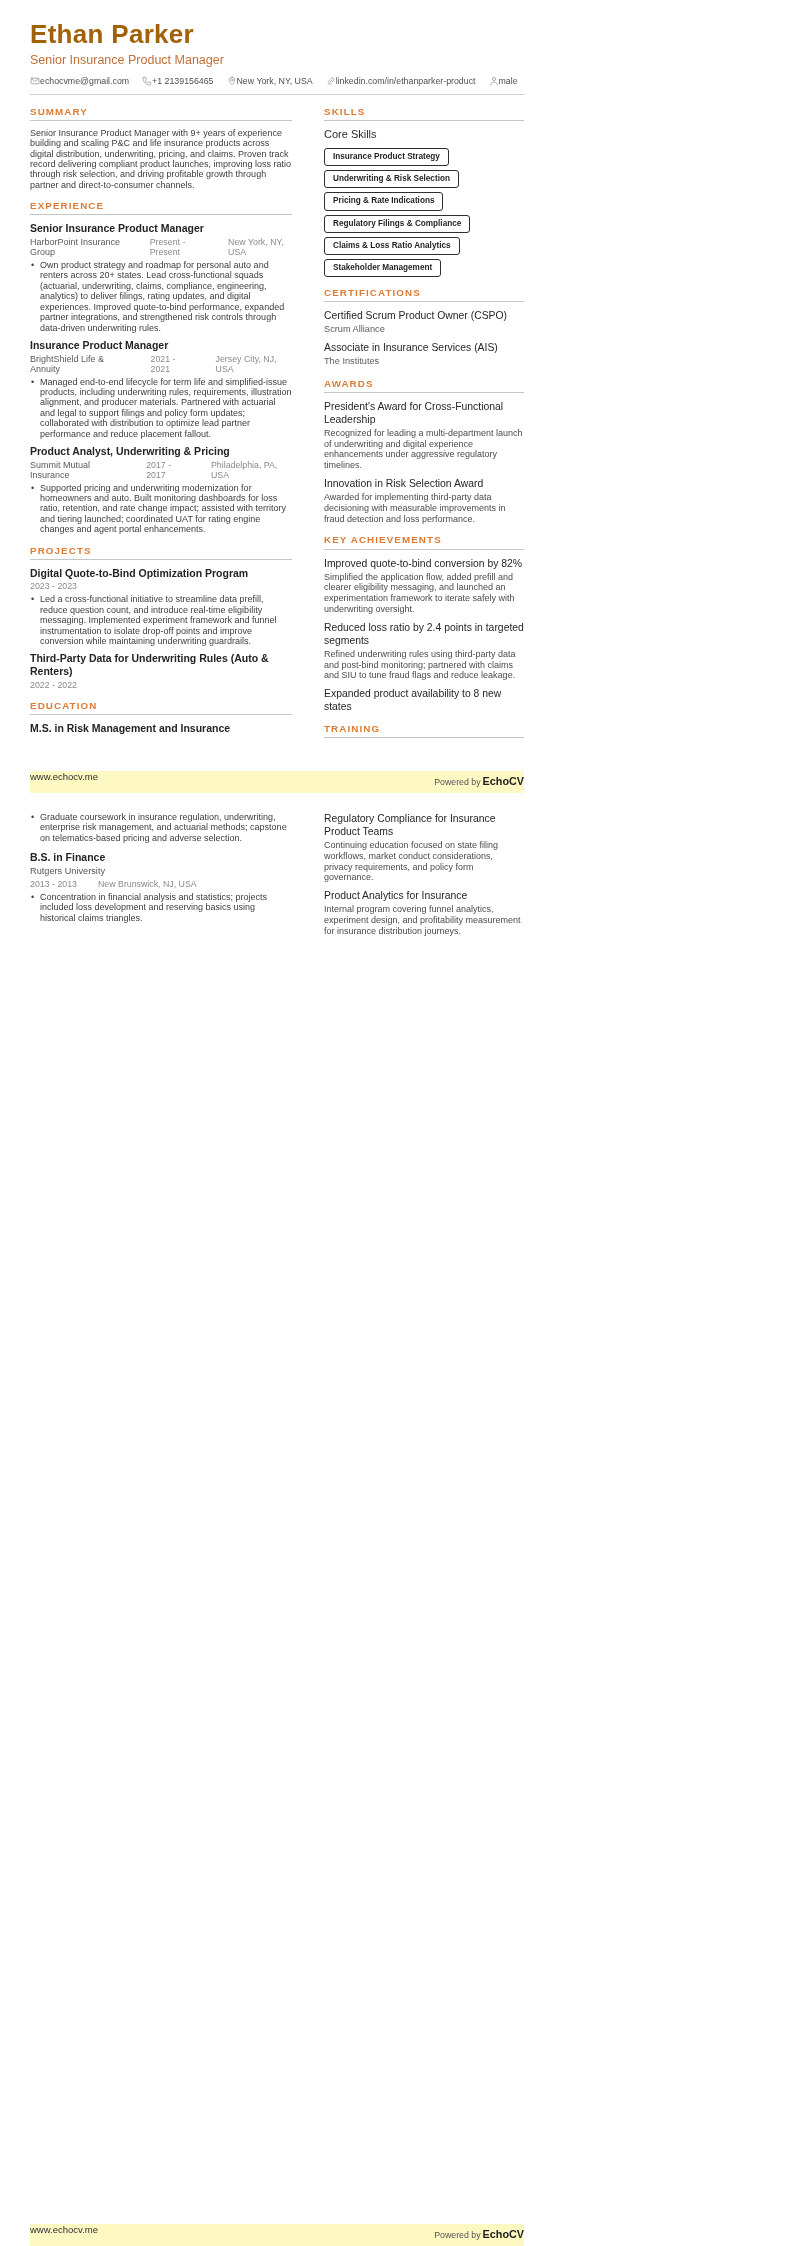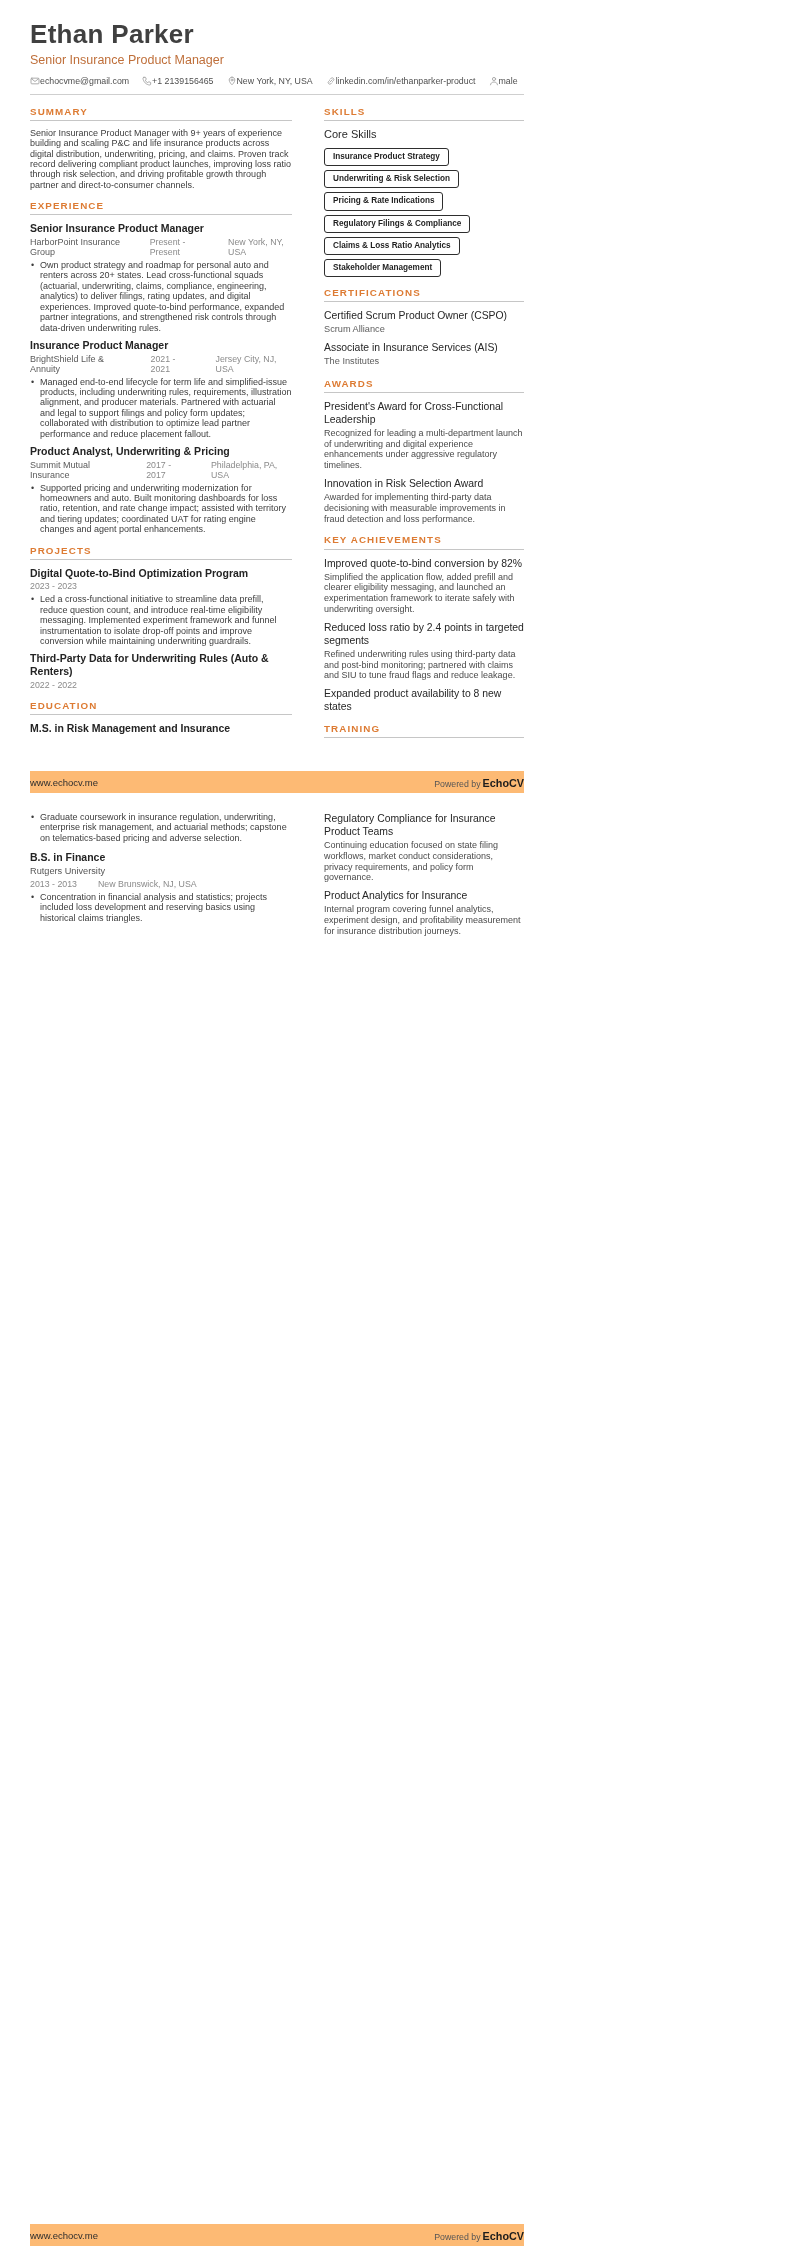--- a/index.html
+++ b/index.html
@@ -7,21 +7,21 @@
   body {
     width:794px; height:2246px; position:relative;
     font-family:"Liberation Sans","DejaVu Sans",sans-serif;
     color:#3d3d3d;
   }
   .page1 { position:absolute; top:0; left:30px; width:494px; height:769px; overflow:hidden; }
   .page2 { position:absolute; top:812px; left:30px; width:494px; }
 
   
   .header { padding-top:20px; }
-  .name { font-size:26px; font-weight:700; color:#404040; line-height:1.15; letter-spacing:.3px; }
+  .name { font-size:26px; font-weight:700; color:#a16207; line-height:1.15; letter-spacing:.3px; }
   .role { font-size:12.5px; color:var(--accent-role,#bf6f3a); margin-top:3px; line-height:1.25; }
   .contacts { display:flex; gap:13px; align-items:center; margin-top:7px; }
   .contact { display:inline-flex; align-items:center; font-size:8.8px; color:#4e4e4e; white-space:nowrap; }
   .contact svg { width:10px; height:10px; stroke:#a5a5a5; fill:none; stroke-width:1.1; stroke-linecap:round; stroke-linejoin:round; flex:none; }
   .divider { border-top:1px solid #cfcfcf; margin-top:8px; margin-bottom:11px; }
 
   
   .cols { display:flex; gap:32px; }
   .col-l { width:262px; flex:none; }
   .col-r { width:200px; flex:none; }
@@ -56,21 +56,21 @@
   }
   .r-it { margin-bottom:6px; }
   .r-title { font-size:9.8px; font-weight:700; color:#262626; line-height:1.25; margin-bottom:2px; }
   .r-title.lite { font-weight:400; font-size:10.4px; }
   .r-sub { font-size:9.2px; color:#5c5c5c; line-height:1.2; margin-bottom:2px; }
   .r-desc { font-size:9px; line-height:10.8px; color:#4b4b4b; }
 
   
   .footer {
     position:absolute; left:30px; width:494px; display:flex;
-    justify-content:space-between; align-items:center; background:#fdba74; z-index:3;
+    justify-content:space-between; align-items:flex-start; background:#fef9c3; z-index:3;
   }
   .f1 { top:771px; height:22px; }
   .f2 { top:2224px; height:22px; }
   .site { font-size:9.5px; color:#2e2e2e; text-decoration:none; }
   .powered { font-size:8.8px; color:#555555; }
   .brand { font-size:10.8px; font-weight:700; color:#1d1d1d; margin-left:2px; }
 </style>
 </head>
 <body>
 
@@ -159,21 +159,21 @@
         </div>
 
         <div class="it">
           <div class="it-title">Product Analyst, Underwriting &amp; Pricing</div>
           <div class="meta">
             <span class="company">Summit Mutual Insurance</span>
             <span>2017 - 2017</span>
             <span>Philadelphia, PA, USA</span>
           </div>
           <ul class="bullets">
-            <li>Supported pricing and underwriting modernization for homeowners and auto. Built monitoring dashboards for loss ratio, retention, and rate change impact; assisted with territory and tiering updates; coordinated UAT for rating engine changes and agent portal enhancements.</li>
+            <li>Supported pricing and underwriting modernization for homeowners and auto. Built monitoring dashboards for loss ratio, retention, and rate change impact; assisted with territory and tiering launched; coordinated UAT for rating engine changes and agent portal enhancements.</li>
           </ul>
         </div>
       </div>
 
       <div class="sec">
         <div class="sec-h">PROJECTS</div>
 
         <div class="it">
           <div class="it-title">Digital Quote-to-Bind Optimization Program</div>
           <div class="meta">

